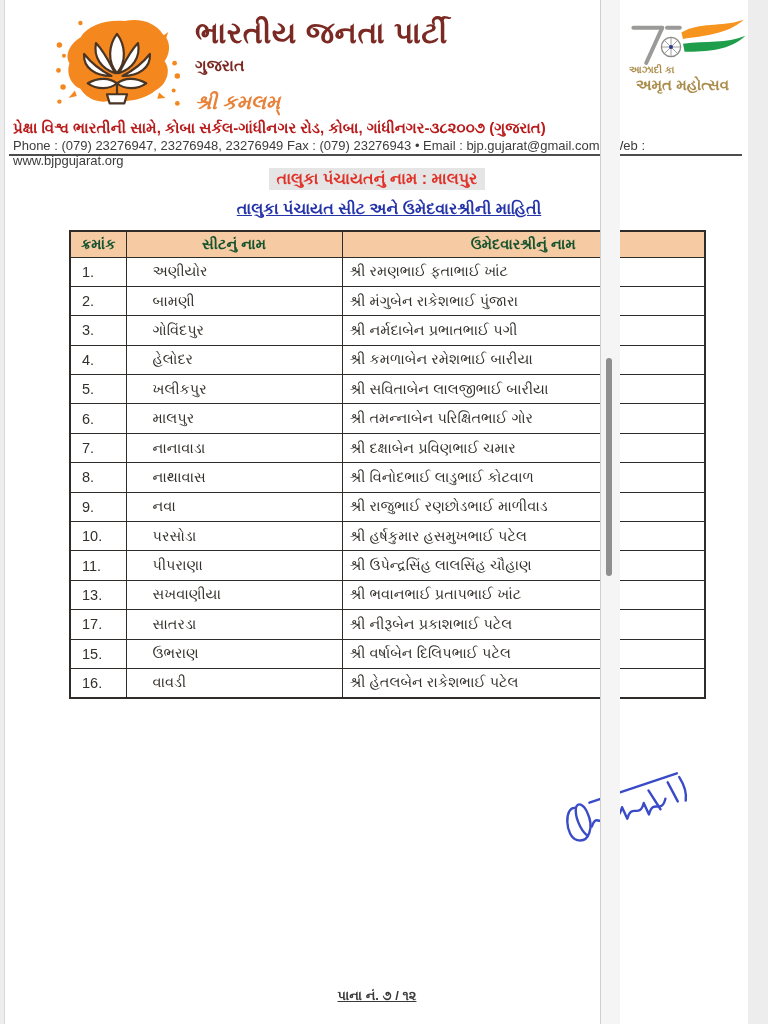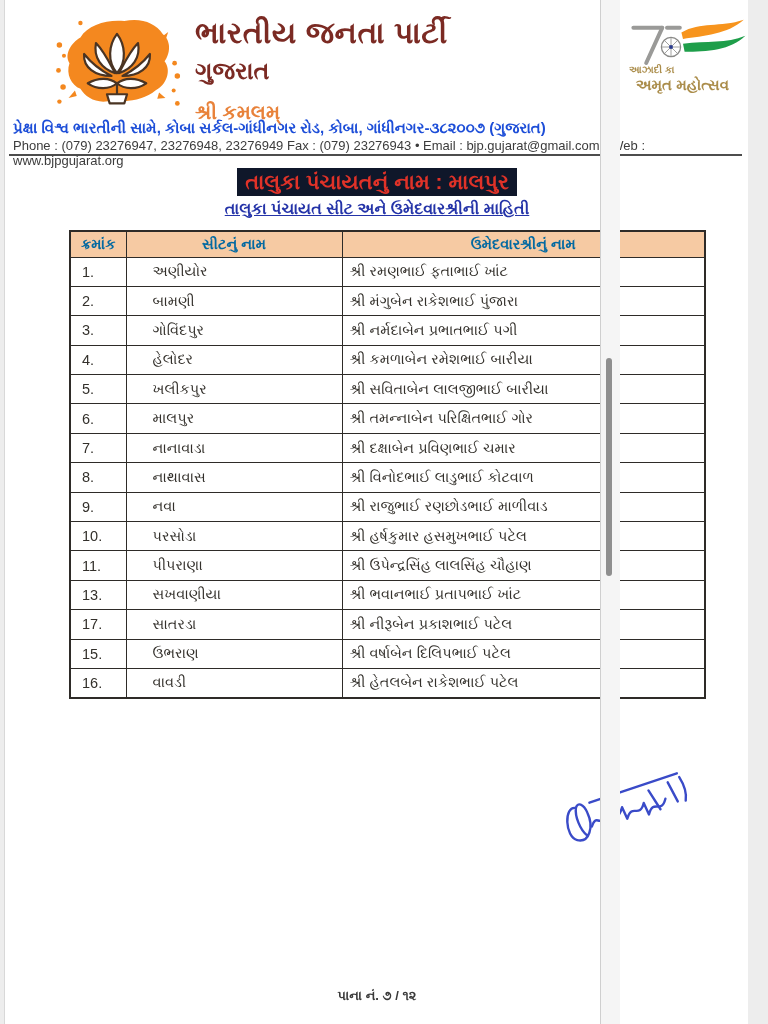--- a/index.html
+++ b/index.html
@@ -6,62 +6,62 @@
   html,body { width:768px; height:1024px; overflow:hidden; background:#ededed;
     font-family:"Liberation Sans","DejaVu Sans",sans-serif; }
   .viewport { position:relative; width:620px; height:1024px; }
   .page { position:absolute; left:4px; top:0; width:744px; height:1024px;
     background:#ffffff; border-left:1px solid #d8d8d8; }
 
   
   .logo-wrap { position:absolute; left:48px; top:10px; width:128px; height:110px; }
   .title-block { position:absolute; left:190px; top:16px; width:300px; }
   .org-name { font-size:30px; font-weight:bold; color:#7b2a23; letter-spacing:0.5px; }
-  .org-region { font-size:24px; font-weight:bold; color:#7b2a23; margin-top:6px; }
-  .office-name { font-size:20px; font-weight:bold; color:#e8823a; margin-top:16px; }
+  .org-region { font-size:16px; font-weight:bold; color:#7b2a23; margin-top:6px; }
+  .office-name { font-size:20px; font-weight:bold; color:#e8823a; margin-top:16px;font-style:italic; }
   .amrut { position:absolute; left:606px; top:16px; width:136px; text-align:right; }
   .amrut svg { display:block; margin-left:auto; }
   .amrut-l1 { font-size:10px; font-weight:bold; color:#ab8d4b; margin-top:-6px; text-align:left; padding-left:18px;}
   .amrut-l2 { font-size:15px; font-weight:bold; color:#ab8d4b; text-align:right; padding-right:18px; }
   .address-line { position:absolute; left:8px; top:119px; width:700px;
-    font-size:15px; font-weight:bold; color:#1d4ed8; }
+    font-size:15px; font-weight:bold; color:#b91c1c; }
   .contact-line { position:absolute; left:8px; top:138px; width:732px;
     font-size:13px; color:#3c3c3c; }
   .head-rule { position:absolute; left:4px; top:154px; width:733px; height:0;
     border-top:2px solid #4d4d4d; }
 
   
   .doc-title { position:absolute; left:0; top:168px; width:744px; text-align:center; }
-  .doc-title span { display:inline-block; font-size:21px; font-weight:bold; color:#e03228;
-    background:#0f172a; padding:2px 8px; }
-  .doc-subtitle { position:absolute; left:0; top:200px; width:744px; text-align:center; }
+  .doc-title span { display:inline-block; font-size:16px; font-weight:bold; color:#e03228;
+    background:#e5e5e5; padding:2px 8px; }
+  .doc-subtitle { position:absolute; left:12px; top:200px; width:744px; text-align:center; }
   .doc-subtitle span { font-size:16px; font-weight:bold; color:#2433a8;
     text-decoration:underline; }
 
   
   table.seats { position:absolute; left:64px; top:230px; width:637px;
     border-collapse:collapse; table-layout:fixed; }
   table.seats col.c1 { width:56px; }
   table.seats col.c2 { width:216px; }
   table.seats th, table.seats td { border:1px solid #2e2b28; font-size:14.5px;
     color:#33302b; overflow:hidden; white-space:nowrap; }
   table.seats { border:2px solid #2e2b28; }
   table.seats thead tr { height:26px; }
-  table.seats thead th { background:#f6caa3; color:#0369a1; font-weight:bold;
+  table.seats thead th { background:#f6caa3; color:#14532d; font-weight:bold;
     text-align:center; }
   table.seats tbody tr { height:29.4px; background:#ffffff; }
   td[data-name="row-number-cell"] { padding-left:11px; }
   td[data-name="seat-name-cell"] { padding-left:26px; }
   td[data-name="candidate-name-cell"] { padding-left:7px; }
 
   
   .signature { position:absolute; left:549px; top:764px; width:160px; height:84px;
     transform:rotate(-6deg); }
   .page-footer { position:absolute; left:0; top:988px; width:744px; text-align:center;
-    font-size:13px; font-weight:bold; color:#3a3a3a; }
+    font-size:13px; font-weight:bold; color:#3a3a3a;text-decoration:underline; }
   .scrollbar { position:absolute; right:0; top:0; width:20px; height:1024px;
     background:#f5f5f5; border-left:1px solid #cfcfcf; }
   .scroll-thumb { position:absolute; left:5px; top:358px; width:6px; height:218px;
     background:#8f8f8f; border-radius:3px; }
 </style>
 </head>
 <body>
 
 <div class="viewport" data-name="document-viewer">
   <div class="page" data-name="scanned-page">

